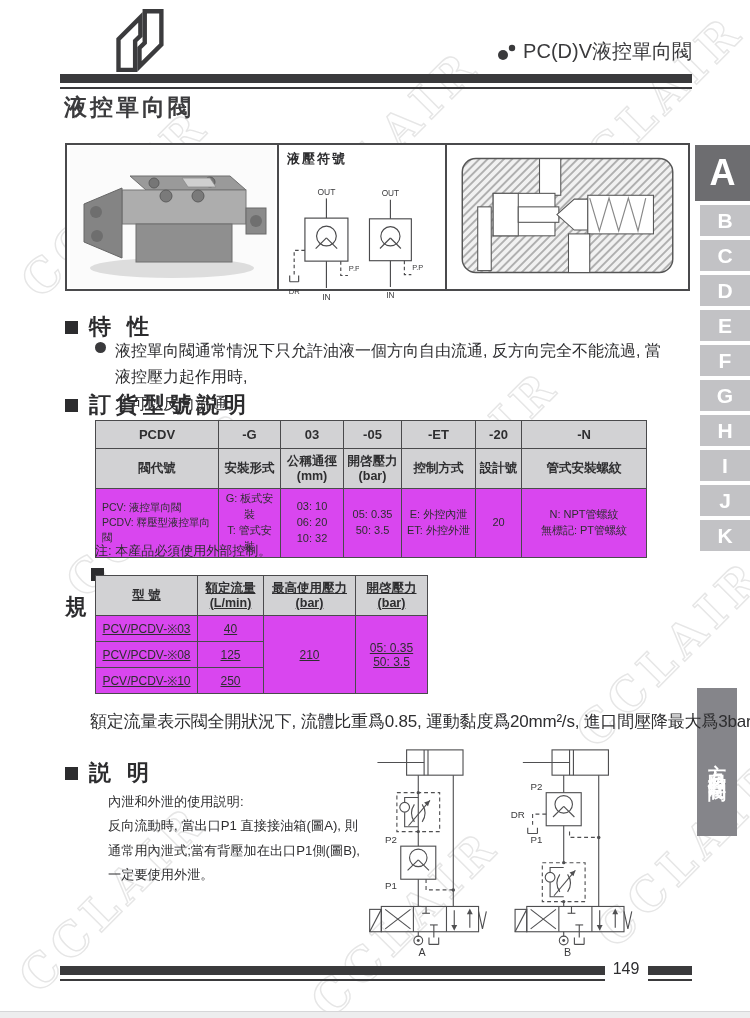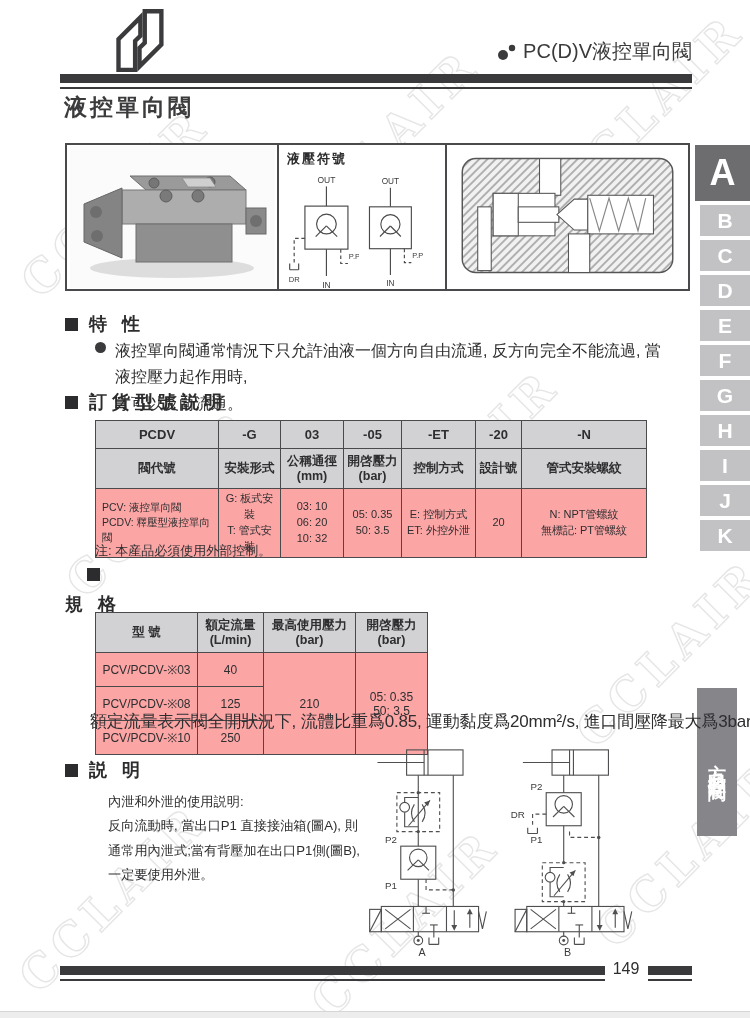--- a/index.html
+++ b/index.html
@@ -21,51 +21,51 @@
   .brand { top:38px; right:58px; font-size:20px; color:#3a3a3c; display:flex; align-items:center; gap:6px; }
   .rule-thick { left:60px; top:74px; width:632px; height:9px; background:#3a3a3c; }
   .rule-thin  { left:60px; top:87px; width:632px; height:2px; background:#3a3a3c; }
   .page-title { left:64px; top:92px; font-size:23px; font-weight:bold; letter-spacing:3px; color:#3b3b3d; }
   
   .figure { left:65px; top:143px; width:625px; height:148px; border:2px solid #4a4a4c; display:flex; background:#fff; }
   .fig-cell { height:100%; }
   .fig-photo { width:212px; border-right:2px solid #4a4a4c; display:flex; align-items:center; justify-content:center; }
   .fig-sym { width:168px; border-right:2px solid #4a4a4c; padding:5px 20px 0 8px; }
   .fig-sym-title { font-size:13px; font-weight:bold; letter-spacing:2px; }
-  .sym-row { display:flex; gap:0; margin-top:2px; }
+  .sym-row { display:flex; gap:0; margin-top:14px; }
   .fig-sec { flex:1; display:flex; align-items:center; justify-content:center; }
   
   .tab-a { left:695px; top:145px; width:55px; height:56px; background:#6d6d70; color:#fff;
            font-size:36px; font-weight:bold; display:flex; align-items:center; justify-content:center; }
   .tabs { left:700px; top:205px; width:50px; display:flex; flex-direction:column; gap:4px; }
   .tab { height:31px; background:#c2c2c5; color:#ffffff; font-size:21px; font-weight:bold;
          display:flex; align-items:center; justify-content:center; }
   .vtab { left:697px; top:688px; width:40px; height:148px; background:#85858a; color:#fff;
           writing-mode:vertical-rl; text-orientation:upright; font-size:18px; font-weight:bold;
           letter-spacing:5px; display:flex; align-items:center; justify-content:center; }
   
-  .sec-head { display:flex; align-items:center; gap:11px; font-size:18px; font-weight:bold;
+  .sec-head { display:flex; align-items:center; gap:11px; font-size:22px; font-weight:bold;
               letter-spacing:5px; color:#2c2c2e; }
   .sec-sq { width:13px; height:13px; background:#2c2c2e; flex:0 0 auto; }
   .pre { white-space:pre-line; }
   
   .feat-body { left:95px; top:338px; width:578px; display:flex; gap:9px; font-size:16px; line-height:1.65; }
   .bullet { width:11px; height:11px; border-radius:50%; background:#3a3a3c; margin-top:4px; flex:0 0 auto; }
   
-  table { border-collapse:collapse; table-layout:fixed; background:#fca5a5; }
+  table { border-collapse:collapse; table-layout:fixed; background:#d946ef; }
   td, th { border:1.4px solid #4a4a4c; text-align:center; vertical-align:middle; padding:2px 3px; }
   .order-table { left:95px; top:420px; width:551px; font-size:13px; }
   .order-table .code-row td { height:28px; font-weight:bold; background:#d2d2d4; }
   .order-table .label-row td { height:40px; font-weight:bold; background:#d2d2d4; font-size:12.5px; line-height:1.2; }
   .order-table .detail-row td { height:56px; font-size:11px; line-height:1.45; }
   .order-table .detail-row td.lft { text-align:left; padding-left:6px; font-size:10.5px; }
   .order-note { left:95px; top:542px; font-size:13px; }
-  .spec-table { left:95px; top:612px; width:332px; font-size:12px; }
+  .spec-table { left:95px; top:575px; width:332px; font-size:12px;text-decoration:underline; }
   .spec-table .hdr td { height:40px; font-weight:bold; background:#d2d2d4; font-size:12.5px; line-height:1.2; }
-  .spec-table .r td { height:34px; }
+  .spec-table .r td { height:26px; }
   .spec-note { left:90px; top:710px; width:608px; font-size:17px; white-space:nowrap; letter-spacing:-0.2px; }
   
   .desc-text { left:108px; top:790px; width:260px; font-size:13.2px; line-height:1.85; }
   .foot-bar { left:60px; top:966px; width:545px; height:9px; background:#3a3a3c; }
   .foot-thin { left:60px; top:979px; width:545px; height:2px; background:#3a3a3c; }
   .foot-num { left:605px; top:960px; width:42px; text-align:center; font-size:16px; color:#2e2e30; }
   .foot-bar2 { left:648px; top:966px; width:44px; height:9px; background:#3a3a3c; }
   .foot-thin2 { left:648px; top:979px; width:44px; height:2px; background:#3a3a3c; }
   .bottom-strip { left:0; top:1011px; width:750px; height:7px; background:#ededee; border-top:1px solid #d6d6d8; }
   svg text { font-family:"Liberation Sans", sans-serif; fill:#3a3a3c; }
@@ -248,21 +248,21 @@
     <tr class="detail-row">
       <td class="pre lft">PCV: 液控單向閥
 PCDV: 釋壓型液控單向閥</td>
       <td class="pre">G: 板式安裝
 T: 管式安裝</td>
       <td class="pre">03: 10
 06: 20
 10: 32</td>
       <td class="pre">05: 0.35
 50: 3.5</td>
-      <td class="pre">E: 控制方式
+      <td class="pre">E: 外控內泄
 ET: 外控外泄</td>
       <td class="pre">20</td>
       <td class="pre">N: NPT管螺紋
 無標記: PT管螺紋</td>
     </tr>
   </tbody>
     </table>
   <div class="abs z order-note">注: 本産品必須使用外部控制。</div>
 
   <div class="abs z sec-head" style="left:65px; top:568px;flex-direction:column;">

